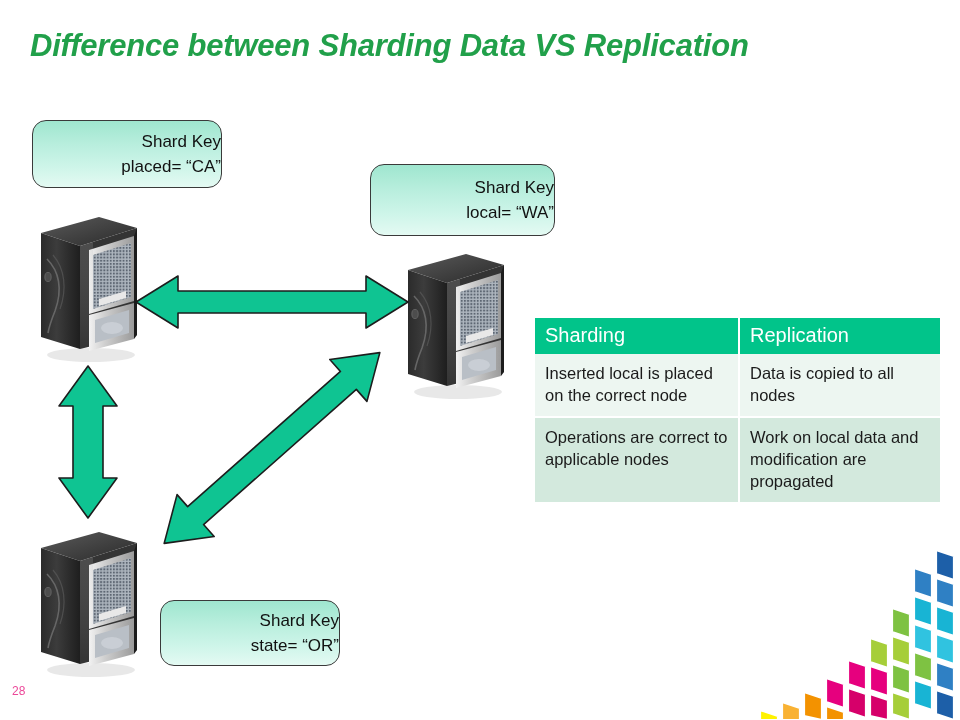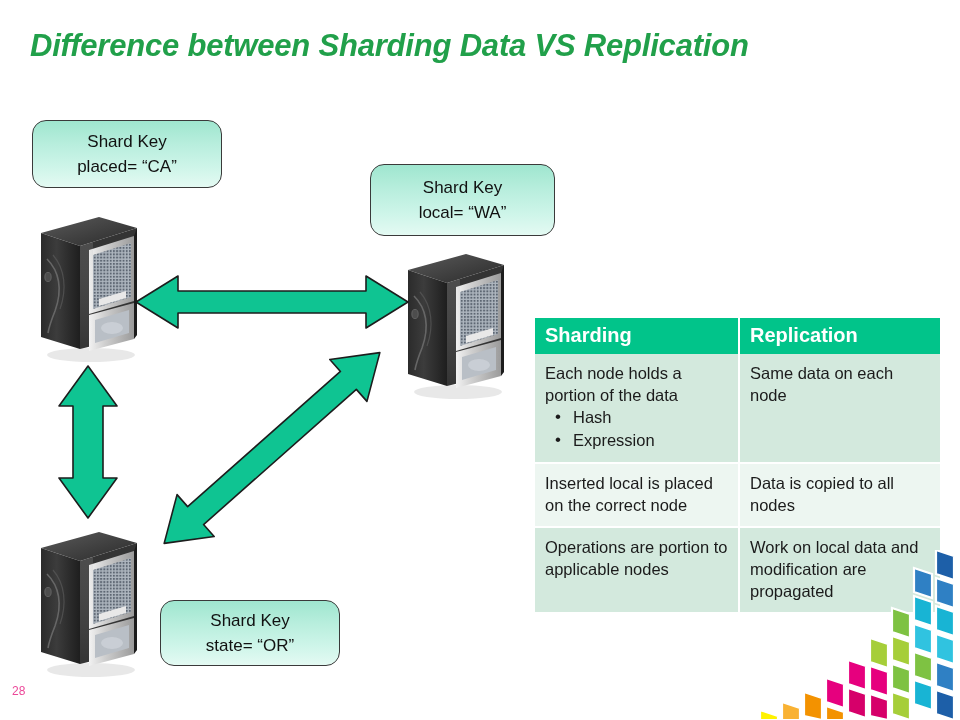--- a/index.html
+++ b/index.html
@@ -40,21 +40,21 @@
 
   
   .callout {
     position: absolute;
     border: 1.4px solid #3a3a3a;
     border-radius: 14px;
     background: linear-gradient(180deg, #9fe6cf 0%, #b8eedd 35%, #cef5e9 70%, #e4faf3 100%);
     box-sizing: border-box;
     display: flex;
     flex-direction: column;
-    align-items: center;
+    align-items: flex-end;
     justify-content: center;
     color: #111111;
     font-size: 17px;
     line-height: 25px;
     text-align: center;
   }
   .callout .l2 { white-space: nowrap; }
 
   #callout-ca { left: 32px;  top: 120px; width: 190px; height: 68px; }
   #callout-wa { left: 370px; top: 164px; width: 185px; height: 72px; }
@@ -87,21 +87,21 @@
     border-collapse: separate;
     border-spacing: 0;
     table-layout: fixed;
     font-size: 16.5px;
     color: #1b1b1b;
   }
   #compare-table th {
     background: #01c48a;
     color: #ffffff;
     font-size: 20px;
-    font-weight: bold;
+    font-weight: normal;
     text-align: left;
     padding: 6px 0 7px 10px;
     border-right: 2px solid #ffffff;
   }
   #compare-table th:last-child { border-right: none; }
   #compare-table td {
     vertical-align: top;
     padding: 8px 8px 10px 10px;
     line-height: 22px;
     border-right: 2px solid #ffffff;
@@ -272,36 +272,26 @@
       <col style="width:205px">
       <col style="width:200px">
     </colgroup>
   <thead>
     <tr>
       <th>Sharding</th>
       <th>Replication</th>
     </tr>
   </thead>
   <tbody>
-    <tr class="row-shade-a">
-      <td>
-        <div>Each node holds a portion of the data</div>
-        <ul>
-          <li>Hash</li>
-          <li>Expression</li>
-        </ul>
-      </td>
-      <td>Same data on each node</td>
-    </tr>
     <tr class="row-shade-b">
       <td>Inserted local is placed on the correct node</td>
       <td>Data is copied to all nodes</td>
     </tr>
     <tr class="row-shade-a">
-      <td>Operations are portion to applicable nodes</td>
+      <td>Operations are correct to applicable nodes</td>
       <td>Work on local data and modification are propagated</td>
     </tr>
   </tbody>
 </table>
 
 <svg id="corner-decoration" viewBox="0 0 230 170">
   <g stroke="#ffffff" stroke-width="2.2">
 
     <polygon points="206,0 224,6 224,30 206,24" fill="#1d5fa8"></polygon>
     <polygon points="206,28 224,34 224,58 206,52" fill="#2f80c4"></polygon>

